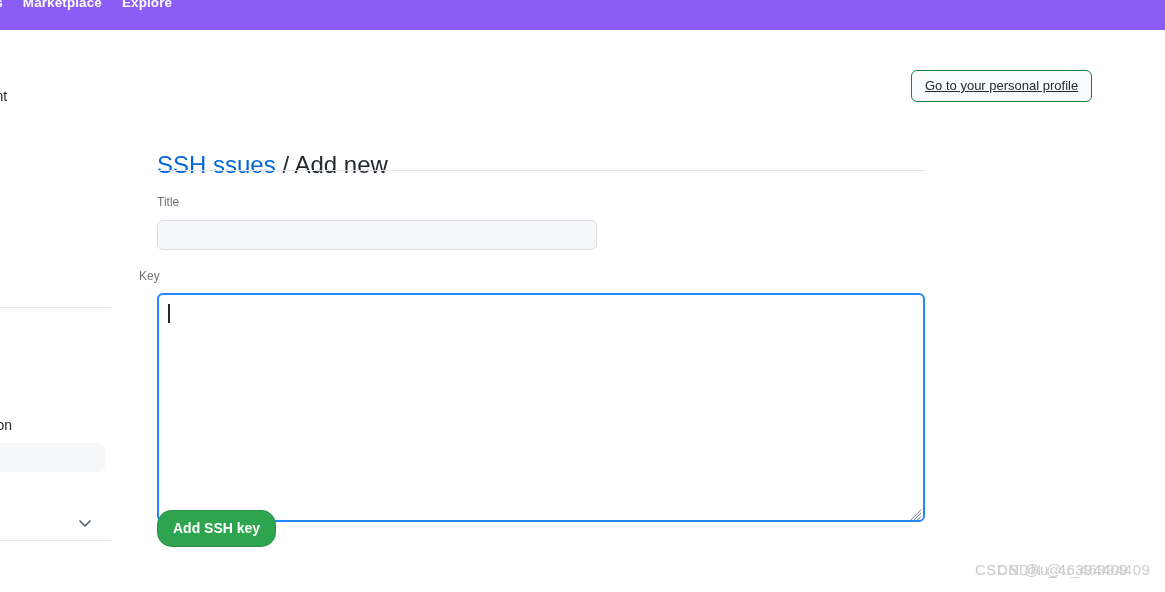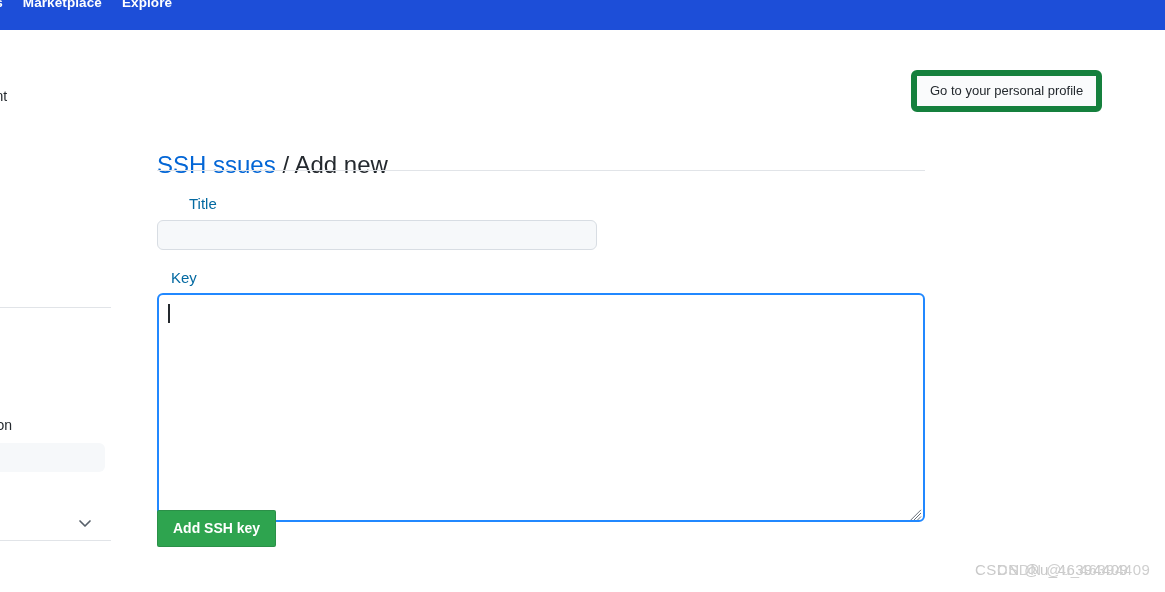--- a/index.html
+++ b/index.html
@@ -14,21 +14,21 @@
     overflow: hidden;
     position: relative;
   }
 
   
   #top-nav {
     position: absolute;
     left: 0; top: 0;
     width: 1165px;
     height: 30px;
-    background: #1d4ed8;
+    background: #8b5cf6;
     overflow: hidden;
   }
   #top-nav .nav-items {
     position: absolute;
     left: -36px;
     top: -9px;
     display: flex;
     align-items: center;
     gap: 20px;
     height: 22px;
@@ -99,26 +99,27 @@
   }
 
   #personal-profile-btn {
     position: absolute;
     left: 911px;
     top: 40px;
     padding: 7px 13px;
     font-size: 13px;
     color: #24292e;
     background: #fafbfc;
-    border: 6px solid #15803d;
+    border: 1px solid #15803d;
     border-radius: 6px;
     white-space: nowrap;
     cursor: pointer;
     font-family: "Liberation Sans", sans-serif;
     line-height: 1.2;
+    text-decoration: underline;
   }
 
   #page-heading {
     position: absolute;
     left: 157px;
     top: 104px;
     font-size: 24px;
     font-weight: normal;
     color: #24292e;
     white-space: nowrap;
@@ -135,23 +136,22 @@
     position: absolute;
     left: 157px;
     top: 140px;
     width: 768px;
     height: 1px;
     background: #e1e4e8;
   }
 
   .field-label {
     position: absolute;
-    font-size: 15px;
-    color: #0369a1;
-    margin-left: 32px;
+    font-size: 12px;
+    color: #737373;
   }
   #label-title { left: 157px; top: 165px; }
   #label-key   { left: 139px; top: 239px; }
 
   #title-input {
     position: absolute;
     left: 157px;
     top: 190px;
     width: 440px;
     height: 30px;
@@ -207,21 +207,21 @@
   #add-ssh-key-btn {
     position: absolute;
     left: 157px;
     top: 480px;
     padding: 8px 15px;
     background: #2ea44f;
     color: #ffffff;
     font-size: 14px;
     font-weight: bold;
     border: 1px solid rgba(27,31,35,0.15);
-    border-radius: 2px;
+    border-radius: 15px;
     cursor: pointer;
     font-family: "Liberation Sans", sans-serif;
     line-height: 1.35;
   }
 
   
   #watermark {
     position: absolute;
     left: 975px;
     top: 561px;

